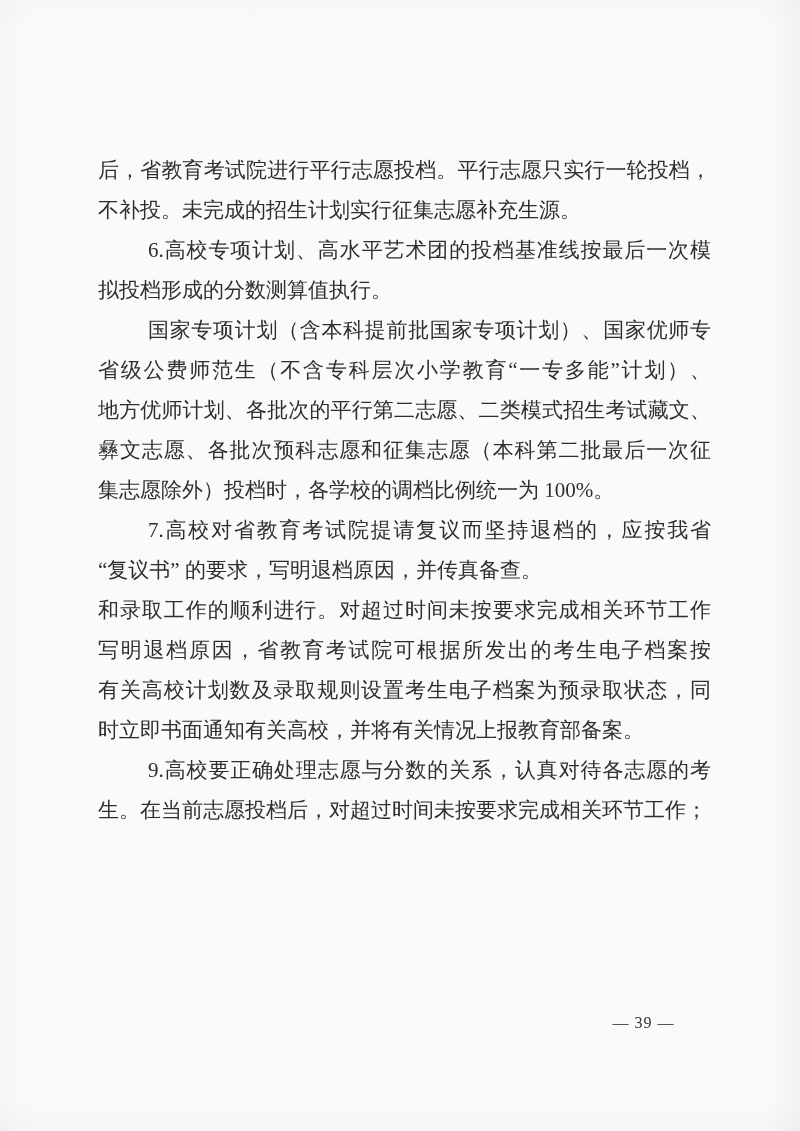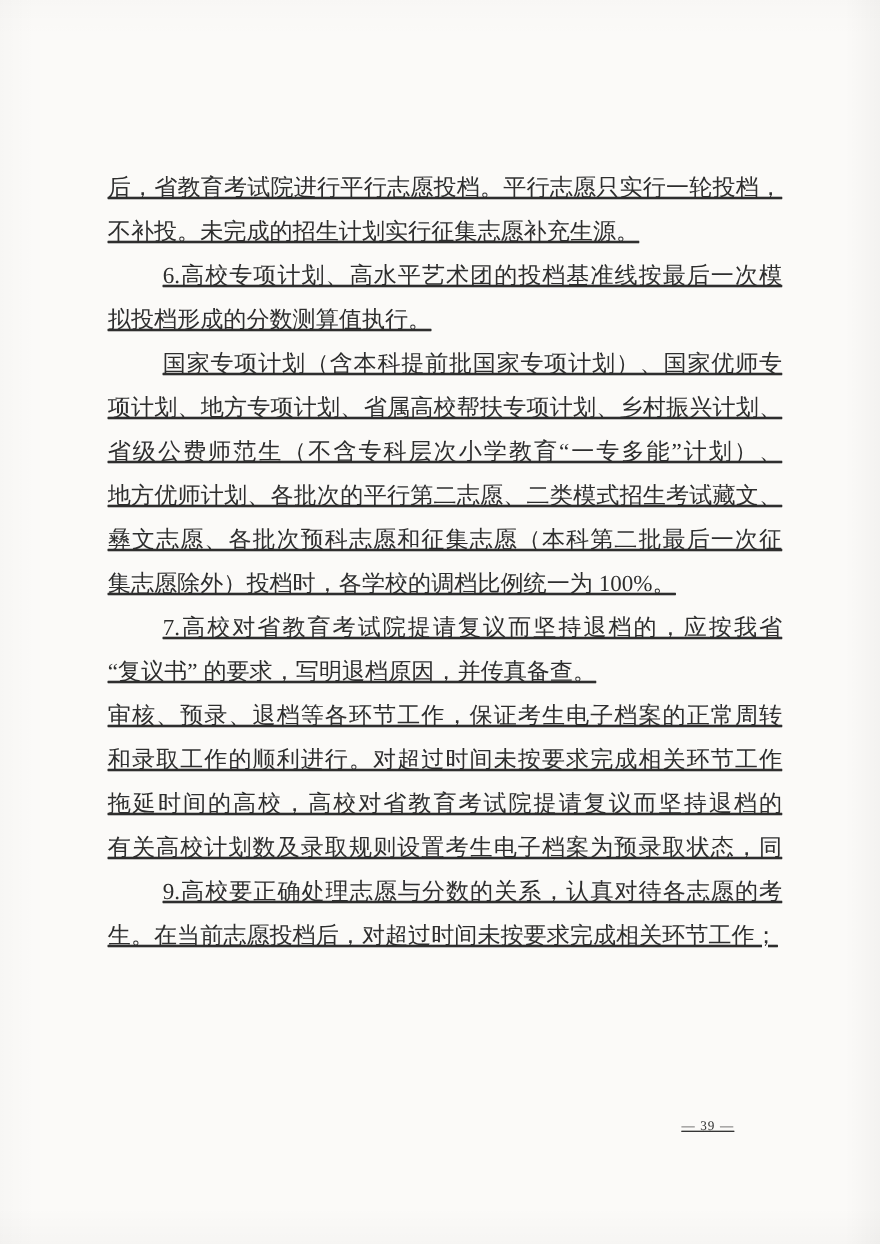--- a/index.html
+++ b/index.html
@@ -1,15 +1,15 @@
 <!DOCTYPE html>
 <html><head>
 <meta charset="utf-8">
 <style>
-  * { margin: 0; padding: 0; box-sizing: border-box; text-decoration: underline; }
+  * { margin: 0; padding: 0; box-sizing: border-box; }
 
   html, body {
     width: 800px;
     height: 1131px;
     overflow: hidden;
   }
 
   body {
     position: relative;
     background: #fbfaf8;
@@ -53,21 +53,21 @@
     text-align: right;
     text-align-last: left;
   }
 
   .page-number {
     position: absolute;
     left: 596px;
     top: 1003px;
     width: 95px;
     color: #333333;
-    font-size: 12px;
+    font-size: 16px;
     line-height: 40px;
     text-align: center;
     letter-spacing: 1px;
     white-space: nowrap;
   }
 </style>
 </head>
 <body>
 
 <div class="scan-overlay"></div>
@@ -76,35 +76,34 @@
     <div class="paragraph">
       <div class="line">后，省教育考试院进行平行志愿投档。平行志愿只实行一轮投档，</div>
       <div class="line last">不补投。未完成的招生计划实行征集志愿补充生源。</div>
     </div>
     <div class="paragraph">
       <div class="line indent">6.高校专项计划、高水平艺术团的投档基准线按最后一次模</div>
       <div class="line last">拟投档形成的分数测算值执行。</div>
     </div>
     <div class="paragraph">
       <div class="line indent">国家专项计划（含本科提前批国家专项计划）、国家优师专</div>
-      <div class="line">项计划、地方专项计划、省属高校帮扶专项计划、乡村振兴计划、</div>
       <div class="line">省级公费师范生（不含专科层次小学教育“一专多能”计划）、</div>
       <div class="line">地方优师计划、各批次的平行第二志愿、二类模式招生考试藏文、</div>
       <div class="line">彝文志愿、各批次预科志愿和征集志愿（本科第二批最后一次征</div>
       <div class="line last">集志愿除外）投档时，各学校的调档比例统一为 100%。</div>
     </div>
     <div class="paragraph">
       <div class="line indent">7.高校对省教育考试院提请复议而坚持退档的，应按我省</div>
       <div class="line last">“复议书” 的要求，写明退档原因，并传真备查。</div>
     </div>
     <div class="paragraph">
-      <div class="line">审核、预录、退档等各环节工作，保证考生电子档案的正常周转</div>
       <div class="line">和录取工作的顺利进行。对超过时间未按要求完成相关环节工作</div>
-      <div class="line">拖延时间的高校，高校对省教育考试院提请复议而坚持退档的</div>
+      <div class="line">写明退档原因，省教育考试院可根据所发出的考生电子档案按</div>
       <div class="line">有关高校计划数及录取规则设置考生电子档案为预录取状态，同</div>
+      <div class="line last">时立即书面通知有关高校，并将有关情况上报教育部备案。</div>
     </div>
     <div class="paragraph">
       <div class="line indent">9.高校要正确处理志愿与分数的关系，认真对待各志愿的考</div>
       <div class="line last">生。在当前志愿投档后，对超过时间未按要求完成相关环节工作；</div>
     </div>
   </div>
 
 <div class="page-number">
   <span>— 39 —</span>
 </div>

